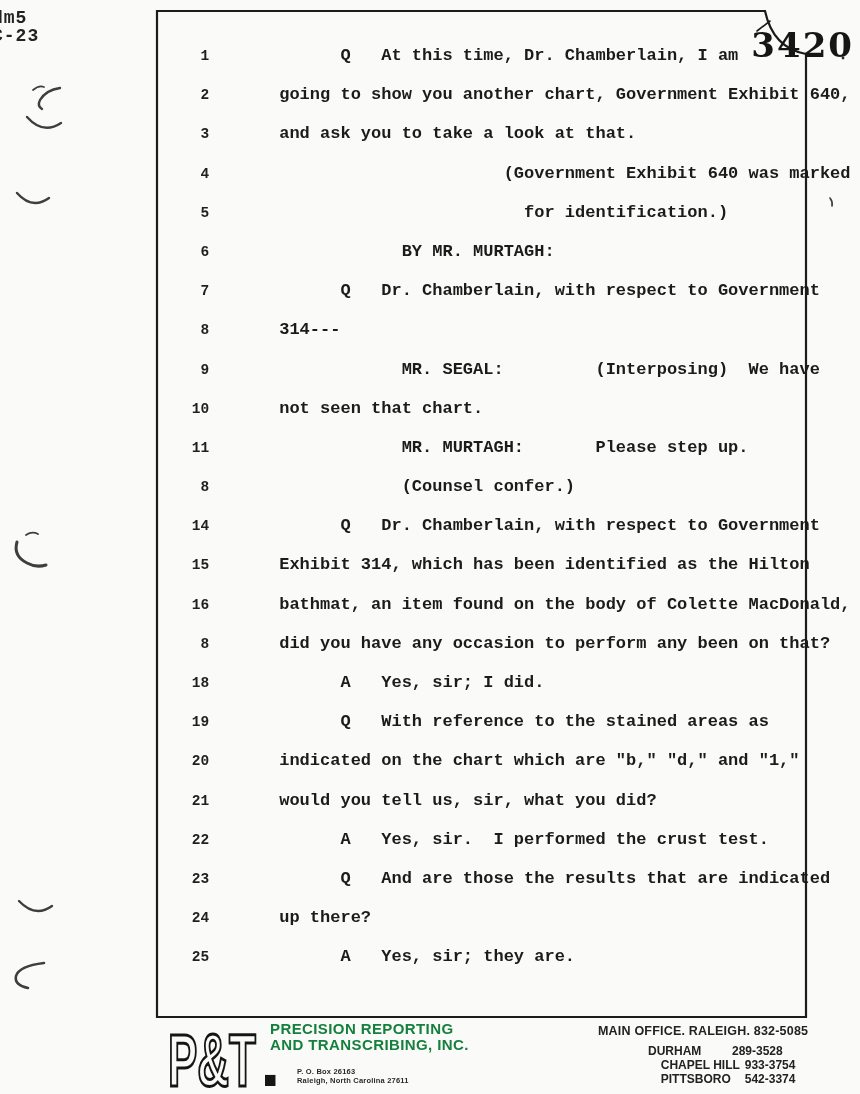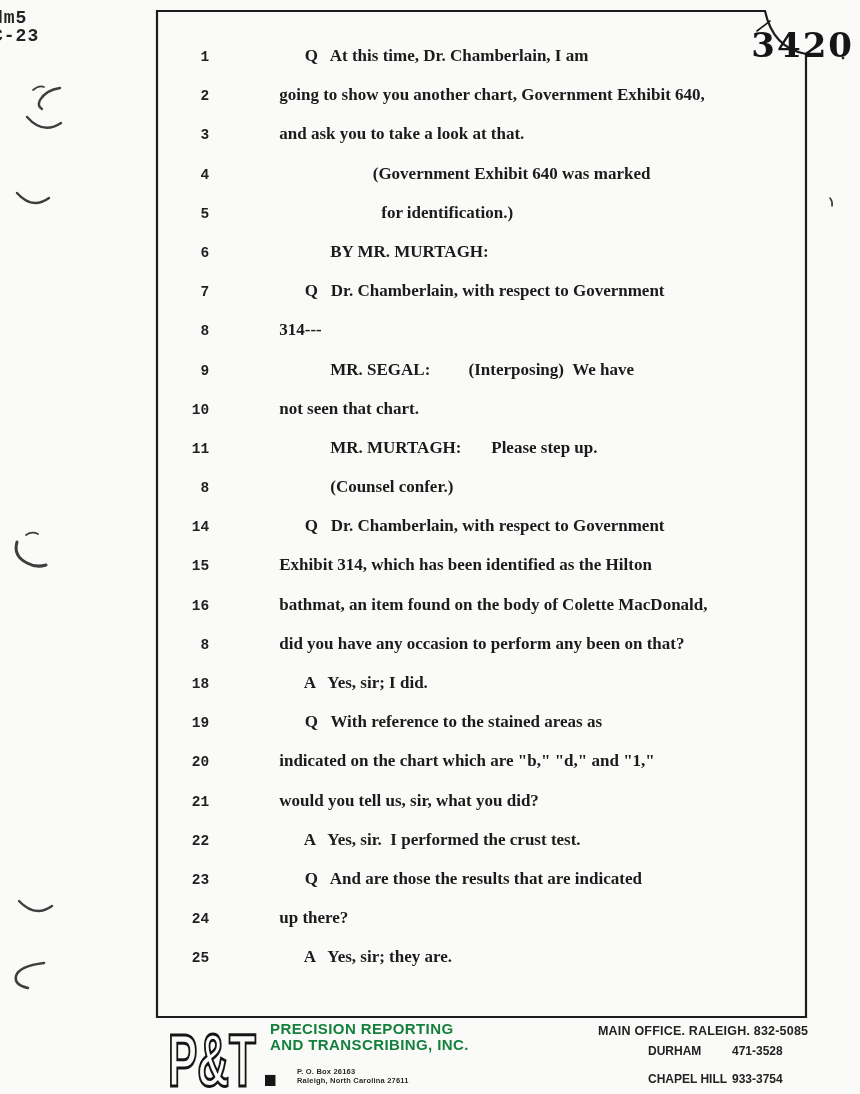--- a/index.html
+++ b/index.html
@@ -28,21 +28,21 @@
   .transcript{
     position:absolute;left:0;top:27px;width:860px;z-index:2;
     line-height:39.2px;
     font:700 17px "Liberation Mono",monospace;color:#1b1b1b;
   }
   .transcript .row{height:39.2px;white-space:pre;}
   .transcript .num{
     display:inline-block;width:148px;text-align:right;
     font-size:14.5px;color:#1f1f1f;
   }
-  .transcript .txt{margin-left:70px;white-space:pre;font-family:Liberation Serif, serif;}
+  .transcript .txt{margin-left:70px;white-space:pre;}
 
   
   .footer{position:absolute;left:0;top:1016px;width:860px;height:78px;z-index:2;}
   .logo{position:absolute;left:166px;top:4px;}
   .company{
     position:absolute;left:270px;top:5px;
     font:700 15px "Liberation Sans",sans-serif;letter-spacing:.4px;
     line-height:16px;color:#15803d;
   }
   .po-address{
@@ -50,21 +50,21 @@
     font:700 7.5px "Liberation Sans",sans-serif;letter-spacing:.2px;
     line-height:9px;color:#2a2a2a;
   }
   .phones{
     position:absolute;left:598px;top:9px;
     font:700 12.5px "Liberation Sans",sans-serif;color:#222;
     line-height:13px;
   }
   .phones .main-office{margin-bottom:7px;letter-spacing:.2px;}
   .phones .office-row{margin-left:30px;display:flex;}
-  .phones .office-row + .office-row{margin-top:15px;}
+  .phones .office-row + .office-row{margin-top:1px;justify-content:center;}
   .phones .city{display:inline-block;width:84px;font-size:12px;padding-left:20px;}
   .phones .phone{display:inline-block;font-size:12px;}
 </style>
 </head>
 <body>
 
 <div class="page">
 
   <svg class="overlay" width="860" height="1094" viewBox="0 0 860 1094">
     <path d="M157 1017 L157 11 L765 11 Q773 48 806 54 L806 1017 Z" fill="none" stroke="#1c1c1c" stroke-width="2.2"></path>
@@ -183,21 +183,21 @@
       <div>P. O. Box 26163</div>
       <div>Raleigh, North Carolina  27611</div>
     </div>
 
     <div class="phones">
       <div class="main-office">MAIN OFFICE. RALEIGH. 832-5085</div>
       <div>
 
       <div class="office-row">
           <span class="city">DURHAM</span>
-          <span class="phone">471-3528</span>
+          <span class="phone">289-3528</span>
         </div>
           <div class="office-row">
           <span class="city">CHAPEL HILL</span>
           <span class="phone">933-3754</span>
         </div>
           <div class="office-row">
           <span class="city">PITTSBORO</span>
           <span class="phone">542-3374</span>
         </div>
         </div>

